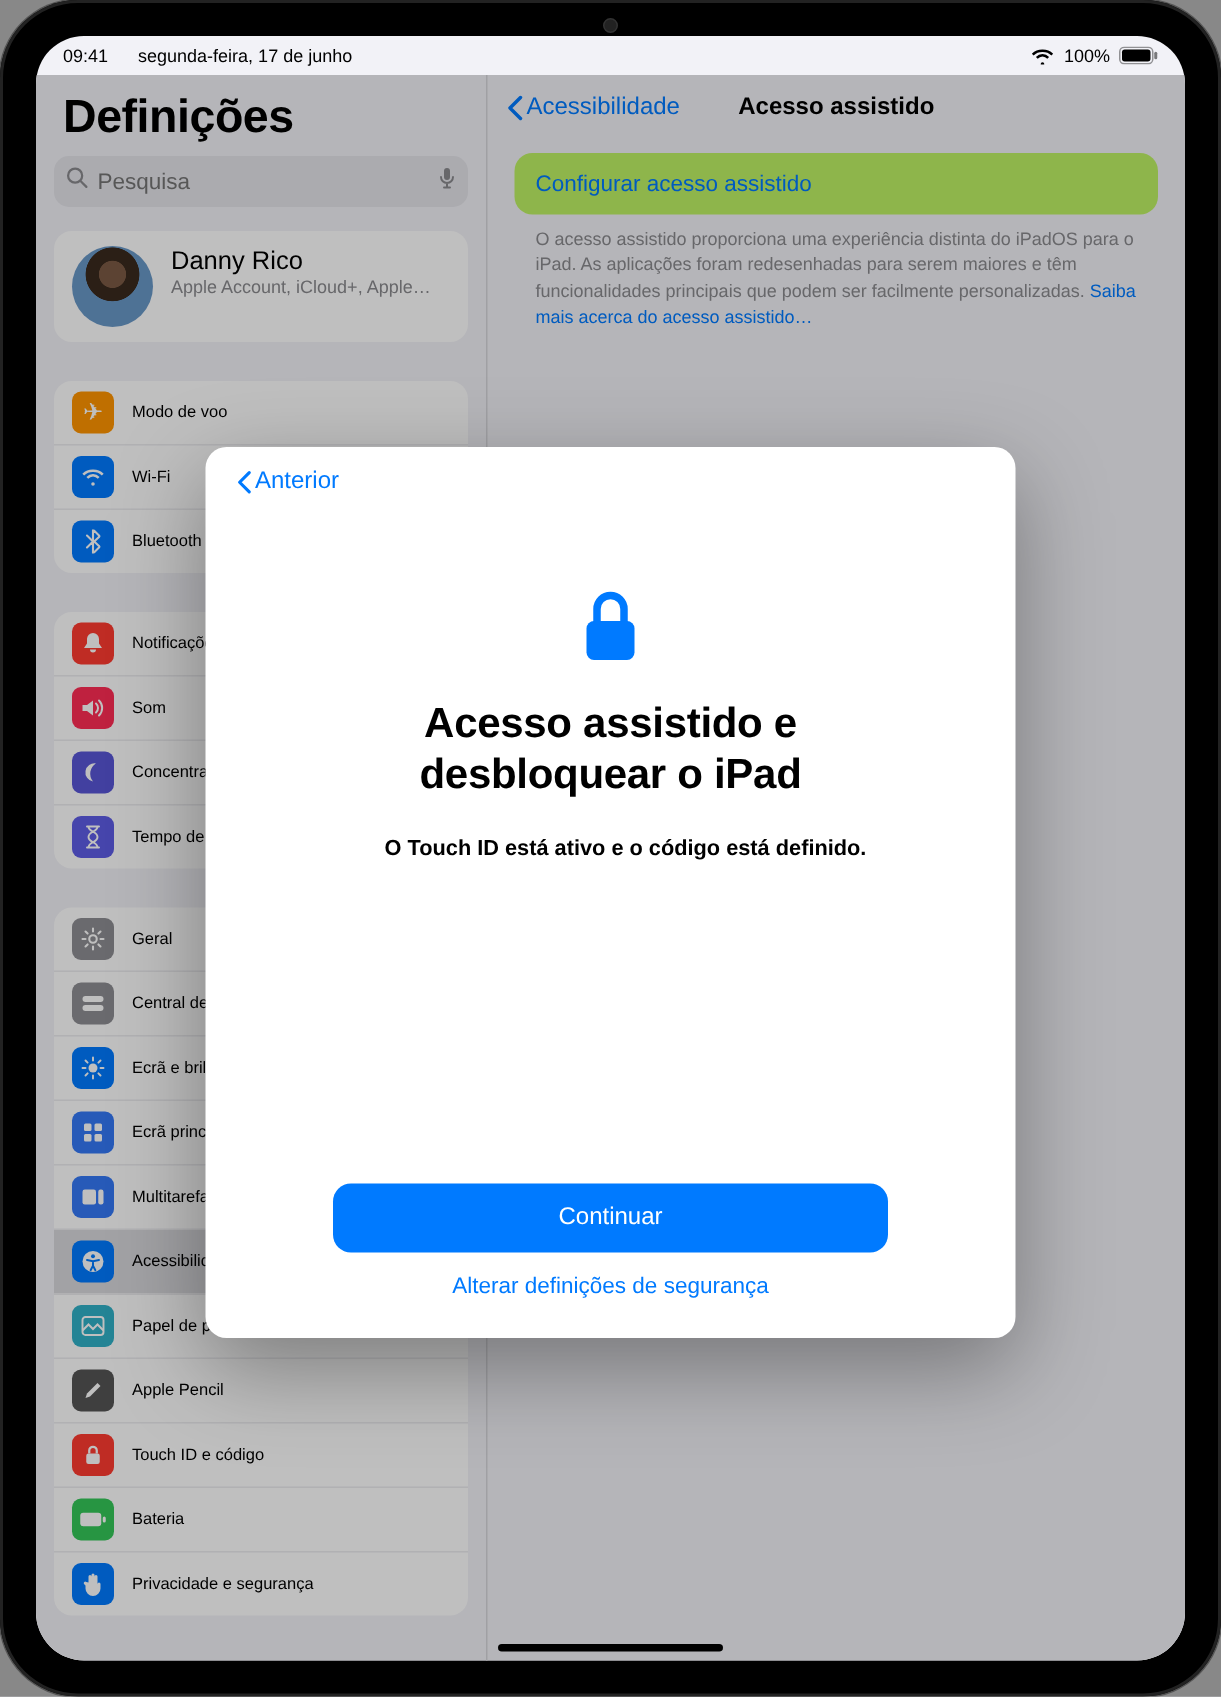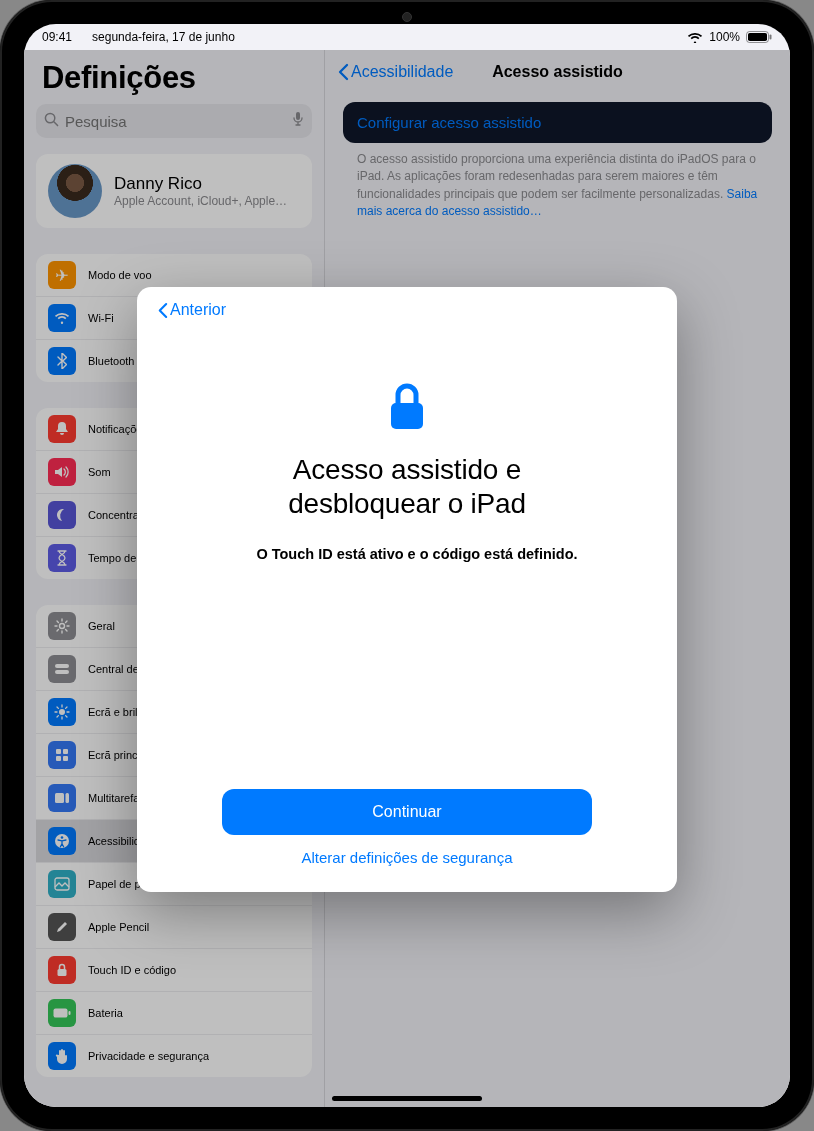--- a/index.html
+++ b/index.html
@@ -92,21 +92,20 @@
     .search-field input {
       flex: 1;
       border: none;
       background: transparent;
       font-size: 15px;
       outline: none;
       color: #8a8a8e;
     }
     .account-card {
       display: flex;
-      align-items: center;
       gap: 12px;
       background: #fff;
       border-radius: 12px;
       padding: 10px 12px;
       margin-top: 16px;
     }
     .avatar {
       width: 54px;
       height: 54px;
       border-radius: 50%;
@@ -184,21 +183,21 @@
       position: absolute;
       left: 50%;
       transform: translateX(-50%);
       font-size: 16px;
       font-weight: 600;
     }
     .content {
       padding: 0 18px;
     }
     .config-cell {
-      background: #0f172a;
+      background: #bef264;
       border-radius: 12px;
       padding: 12px 14px;
       color: #007aff;
       font-size: 15px;
       margin-top: 8px;
     }
     .footer-text {
       font-size: 12px;
       color: #8a8a8e;
       padding: 8px 14px 0;
@@ -210,21 +209,21 @@
     .dimmer {
       position: absolute;
       inset: 0;
       background: rgba(0,0,0,0.25);
       z-index: 10;
     }
     .sheet {
       position: absolute;
       z-index: 11;
       width: 540px;
-      top: 237px;
+      top: 248px;
       bottom: 215px;
       left: 50%;
       transform: translateX(-50%);
       background: #fff;
       border-radius: 14px;
       display: flex;
       flex-direction: column;
       padding: 14px 20px 20px;
       box-shadow: 0 20px 60px rgba(0,0,0,0.35);
     }
@@ -238,21 +237,21 @@
       flex: 1;
       display: flex;
       flex-direction: column;
       align-items: center;
       text-align: center;
       padding-top: 62px;
     }
     .lock-wrap { margin-bottom: 16px;}
     .sheet-title {
       font-size: 28px;
-      font-weight: 400;
+      font-weight: 700;
       line-height: 1.2;
       margin-bottom: 12px;
       letter-spacing: -0.2px;
     }
     .sheet-p {
       font-size: 14.5px;
       line-height: 1.38;
       color: #000;
       max-width: 460px;
     }

